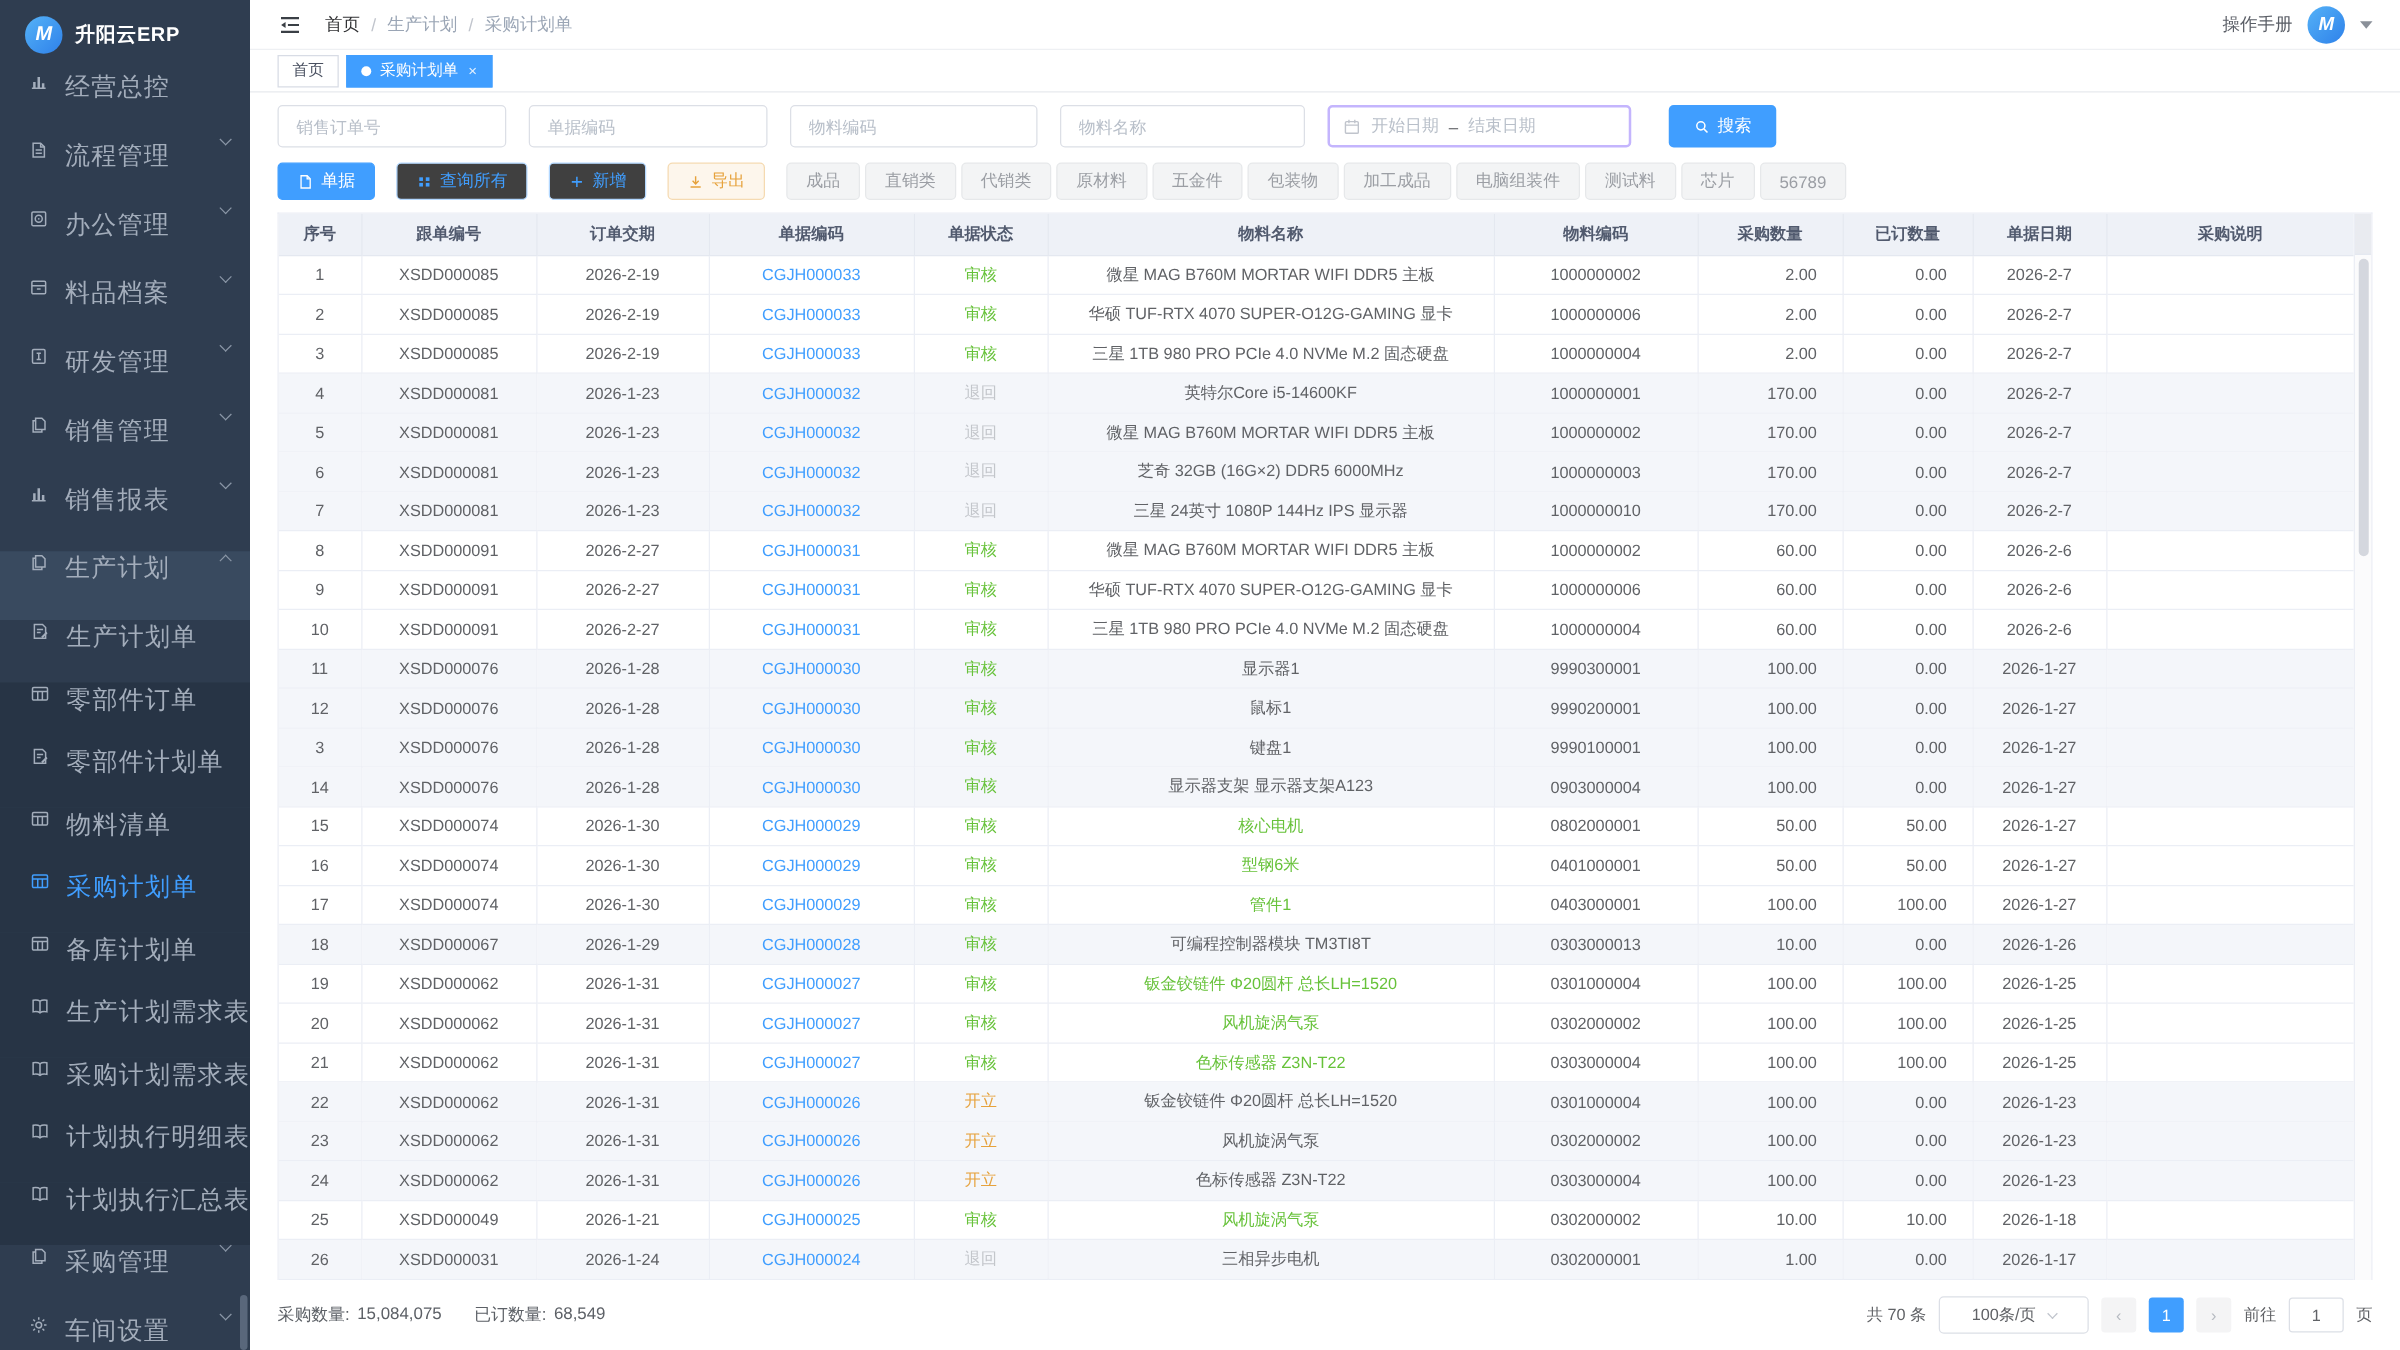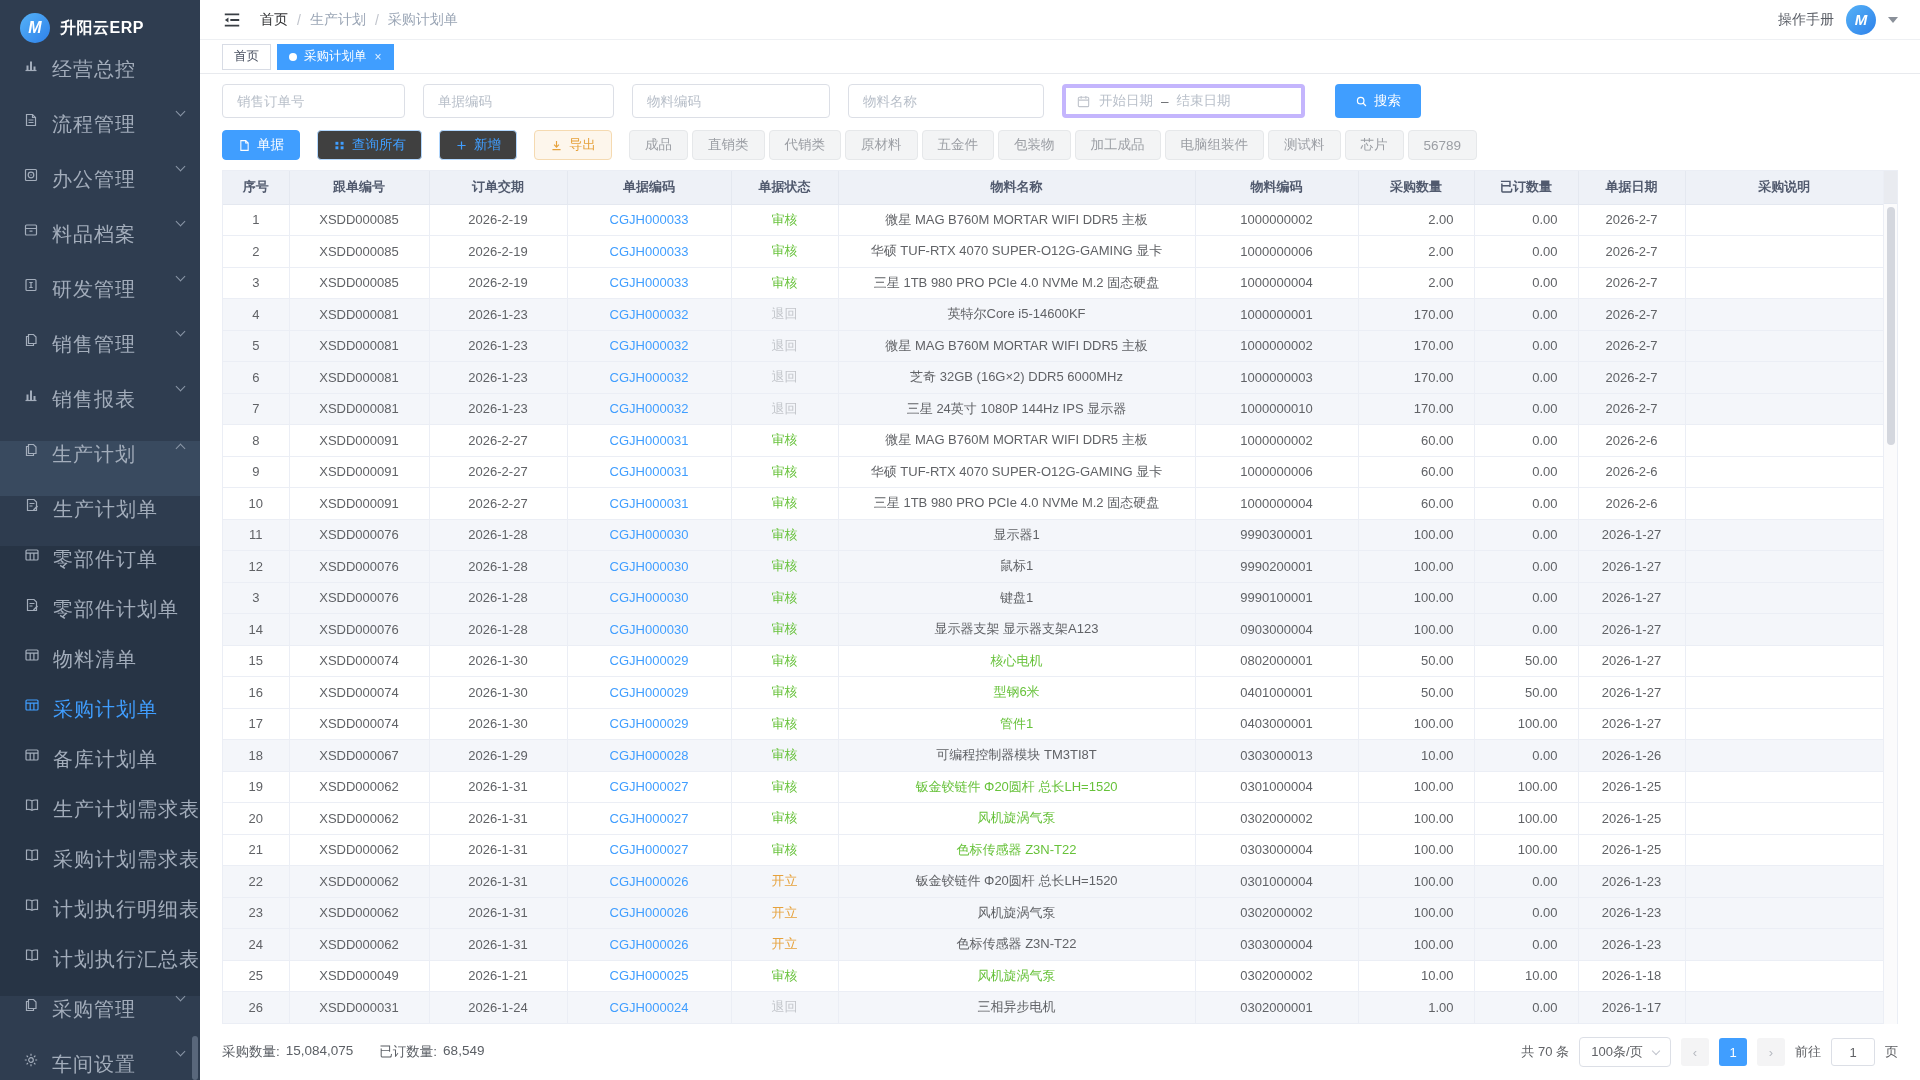--- a/index.html
+++ b/index.html
@@ -42,21 +42,21 @@
   .tab { height:26px; display:flex; align-items:center; gap:7px; padding:0 11px; border:1px solid #d8dce5; background:#fff; color:#495060; font-size:12.5px; cursor:pointer; }
   .tab.active { background:#409eff; border-color:#409eff; color:#fff; }
   .tab .dot { width:8px; height:8px; border-radius:50%; background:#fff; }
   .tab .close { font-size:12px; opacity:.85; margin-left:1px; }
 
   .filterbar { padding:10px 22px 0; flex-shrink:0; }
   .filter-inputs { display:flex; gap:18px; align-items:center; }
   .f-input { height:34px; border:1px solid #dcdfe6; border-radius:4px; padding:0 14px; font-size:13.5px; color:#606266; outline:none; font-family:inherit; }
   .f-input::placeholder { color:#b8bfc9; }
   .f-input.w1{width:183px}.f-input.w2{width:191px}.f-input.w3{width:198px}.f-input.w4{width:196px}
-  .daterange { width:243px; height:34px; border:4px solid #c4b5fd; border-radius:4px; display:flex; align-items:center; padding:0 10px; gap:8px; color:#b8bfc9; font-size:13.5px; cursor:pointer; }
+  .daterange { width:243px; height:34px; border:2px solid #c4b5fd; border-radius:4px; display:flex; align-items:center; padding:0 10px; gap:8px; color:#b8bfc9; font-size:13.5px; cursor:pointer; }
   .daterange .dr-sep { color:#606266; }
   .daterange svg { width:15px; height:15px; color:#c0c4cc; }
   .search-btn { width:86px; height:34px; margin-left:12px; background:#409eff; color:#fff; border:none; border-radius:4px; font-size:13.5px; display:flex; align-items:center; justify-content:center; gap:6px; cursor:pointer; font-family:inherit; }
   .search-btn svg { width:13px; height:13px; }
 
   .btnrow { display:flex; gap:17px; margin-top:12px; }
   .btn { height:30px; border-radius:4px; border:1px solid transparent; font-size:13.5px; display:flex; align-items:center; gap:6px; padding:0 15px; cursor:pointer; font-family:inherit; white-space:nowrap; }
   .btn svg { width:13px; height:13px; }
   .btn.blue-solid { background:#409eff; border-color:#409eff; color:#fff; }
   .btn.blue-light { background:#404040; border-color:#b3d8ff; color:#409eff; }
@@ -80,21 +80,21 @@
   .c-name.green { color:#67c23a; }
   .v-scroll { position:absolute; top:0; right:0; width:14px; height:100%; background:#fbfbfc; border-left:1px solid #ebeef5; }
   .v-scroll .corner { height:33px; background:#e9ebf0; border-bottom:1px solid #e4e8f0; }
   .v-scroll .thumb { width:8px; margin:3px auto 0; height:238px; background:#d4d7de; border-radius:4px; cursor:pointer; }
 
   
   .footer { height:56px; flex-shrink:0; display:flex; align-items:center; padding:0 22px; font-size:13.5px; color:#5c6066; }
   .totals { display:flex; gap:26px; }
   .totals .pair { display:flex; gap:6px; }
   .pager { margin-left:auto; display:flex; align-items:center; gap:10px; font-size:13px; color:#606266; }
-  .page-size { width:92px; height:30px; border:1px solid #dcdfe6; border-radius:4px; display:flex; align-items:center; justify-content:center; gap:10px; cursor:pointer; color:#606266; }
+  .page-size { width:120px; height:30px; border:1px solid #dcdfe6; border-radius:4px; display:flex; align-items:center; justify-content:center; gap:10px; cursor:pointer; color:#606266; }
   .page-size .chev-sm { width:6px; height:6px; border-right:1.2px solid #c0c4cc; border-bottom:1.2px solid #c0c4cc; transform:rotate(45deg); margin-top:-3px; }
   .pg-btn { width:28px; height:28px; border-radius:3px; background:#f4f4f5; color:#b6bac1; display:flex; align-items:center; justify-content:center; cursor:pointer; font-size:13px; }
   .pg-btn.cur { background:#409eff; color:#fff; }
   .goto-input { width:44px; height:28px; border:1px solid #dcdfe6; border-radius:3px; text-align:center; font-size:13px; color:#606266; outline:none; font-family:inherit; }
 </style>
 </head>
 <body>
 
 <div class="app">
 

